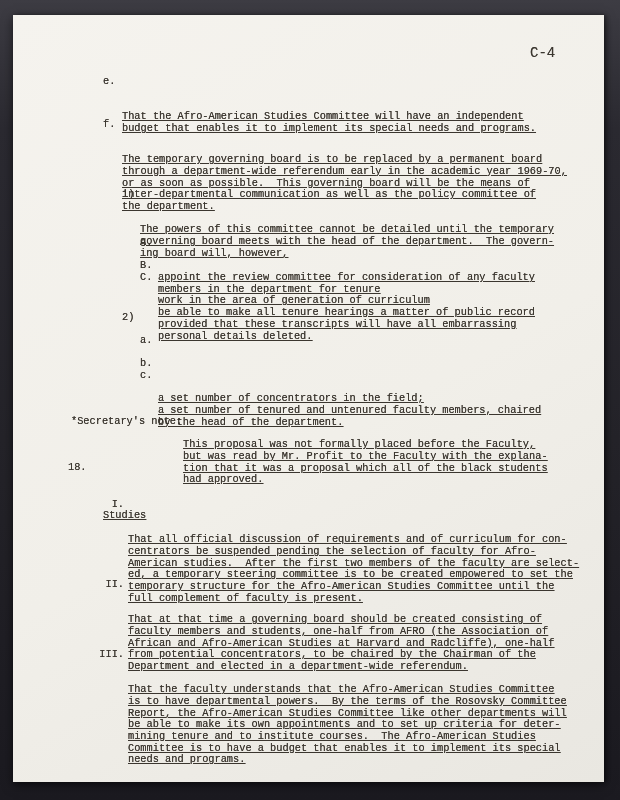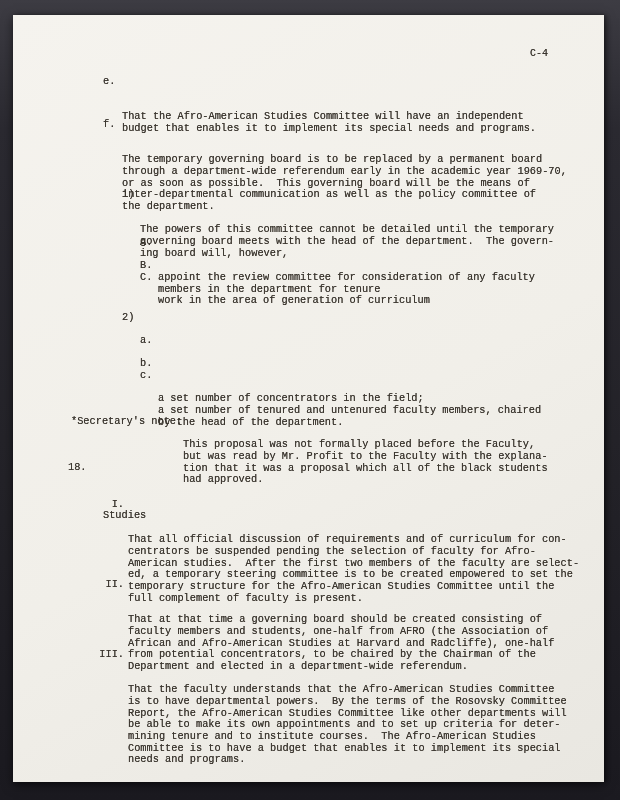--- a/index.html
+++ b/index.html
@@ -13,32 +13,32 @@
     position: absolute; left: 0; top: 0; width: 620px; height: 800px;
     background: linear-gradient(180deg, #3d3c43 0%, #2b2a31 16%, #242329 55%, #1b1a20 100%);
   }
   .paper {
     position: absolute; left: 13px; top: 15px; width: 591px; height: 767px;
     background: linear-gradient(150deg, #f5f3ee 0%, #f1efe9 55%, #e9e7e1 100%);
     box-shadow: 0 3px 10px rgba(0,0,0,0.55), 2px 0 4px rgba(0,0,0,0.35);
   }
   .page-num {
     position: absolute; left: 517px; top: 33px;
-    font-size: 10px; line-height: 11.7px; color: #3b362f;
+    font-size: 14px; line-height: 11.7px; color: #3b362f;
     text-shadow: 0 0 0.5px rgba(60,55,48,0.85);
   }
   .block {
     position: absolute;
     font-size: 10.3px; line-height: 11.7px;
     color: #3b362f;
     white-space: pre;
     text-shadow: 0 0 0.5px rgba(60,55,48,0.85);
   }
   .block .lbl { position: absolute; top: 0; white-space: pre; }
-  .block .txt { display: block; white-space: pre; }
+  .block .txt { display: block; white-space: pre; text-decoration: underline; }
   .lbl-main   { left: -19px; }   
   .lbl-sub    { left: -18px; }   
   .lbl-subsub { left: -18px; }   
   .lbl-note   { left: -112px; margin-top: 12px; }  
   .lbl-12     { left: -35px; }   
   .lbl-roman  { left: -40px; width: 36px; text-align: right; } 
 </style>
 </head>
 <body>
 
@@ -75,20 +75,23 @@
 members in the department for tenure</span>
     </div>
 
     <div class="block" style="left:145px; top:245px">
       <span class="lbl lbl-subsub">B.</span>
       <span class="txt">work in the area of generation of curriculum</span>
     </div>
 
     <div class="block" style="left:145px; top:257px">
       <span class="lbl lbl-subsub">C.</span>
+      <span class="txt">be able to make all tenure hearings a matter of public record
+provided that these transcripts will have all embarrassing
+personal details deleted.</span>
     </div>
 
     <div class="block" style="left:127px; top:297px">
       <span class="lbl lbl-sub">2)</span>
     </div>
 
     <div class="block" style="left:145px; top:320px">
       <span class="lbl lbl-subsub">a.</span>
     </div>
 

